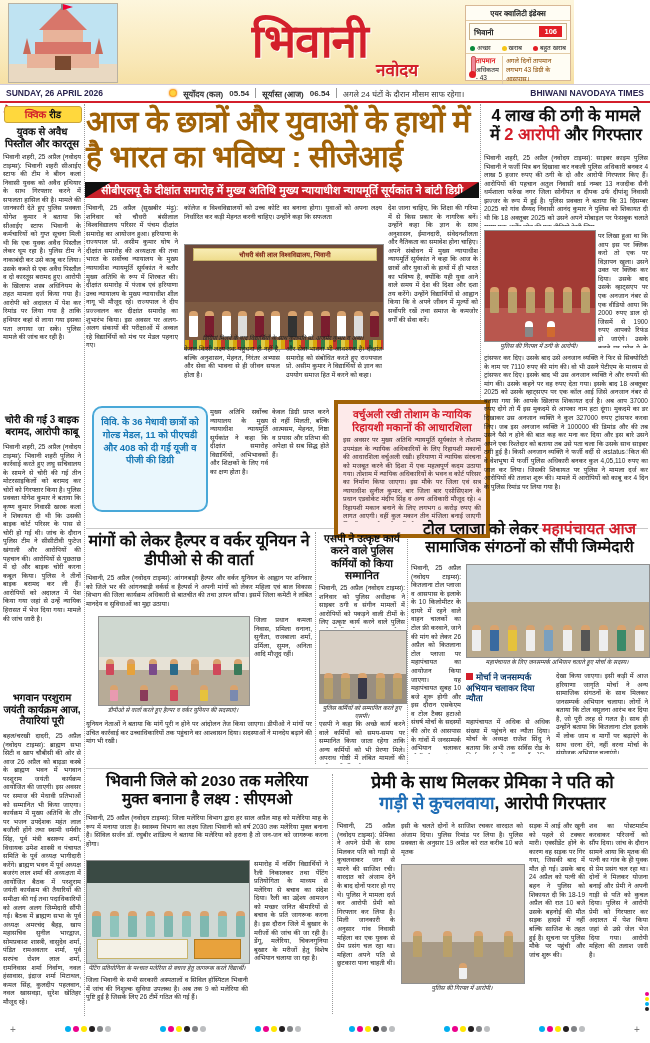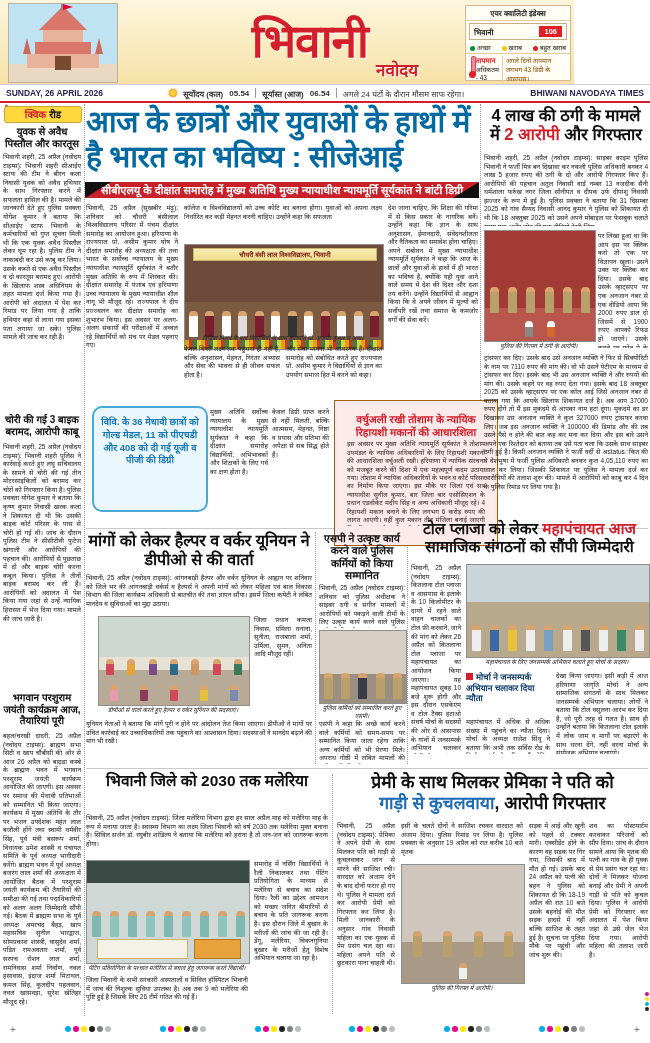--- a/index.html
+++ b/index.html
@@ -39,26 +39,26 @@
   .cap{font-size:6px;font-style:italic;color:#222;text-align:center;overflow:hidden;white-space:nowrap;}
   
   .qr-head{left:4px;top:106px;width:76px;height:15px;background:#ffd83d;border:1px solid #caa53a;border-radius:3px;text-align:center;font-size:10px;font-weight:800;line-height:15px;}
   .qr-head .r{color:#d31f2b;} .qr-head .k{color:#111;margin-left:3px;}
   .qr-tri{left:2px;top:104px;width:0;height:0;border-left:5px solid transparent;border-right:5px solid transparent;border-bottom:7px solid #d31f2b;transform:rotate(-20deg);}
   .side-title{font-size:10px;font-weight:800;text-align:center;line-height:1.15;color:#111;overflow:hidden;}
   
   .vrule{border-left:1px dotted #9a9a9a;width:0;}
   .hrule{border-top:1px solid #c9c9c9;height:0;}
   
-  .lead-h{font-size:30px;font-weight:800;line-height:1.18;color:#0369a1;letter-spacing:-0.5px;}
+  .lead-h{font-size:30px;font-weight:800;line-height:1.18;color:#a16207;letter-spacing:-0.5px;}
   .strip{background:#c9202a;color:#fff;font-weight:700;font-size:11px;text-align:center;line-height:16px;position:relative;}
   .strip:before{content:"";position:absolute;left:-1px;top:0;border-top:16px solid #111;border-right:26px solid transparent;}
   .strip:after{content:"";position:absolute;right:-1px;top:0;border-bottom:16px solid #111;border-left:26px solid transparent;}
   .bluebox{background:#eaf7fd;border:2px solid #49a8d8;border-radius:10px;color:#1778b5;font-weight:800;font-size:9.5px;line-height:1.35;text-align:center;padding:8px 4px;}
-  .pinkbox{background:#fdeaea;border:1px solid #a16207;padding:12px;}
+  .pinkbox{background:#fdeaea;border:4px solid #a16207;padding:5px;font-family:Liberation Serif, serif;}
   .pink-h{color:#d31f2b;font-weight:800;font-size:10.5px;line-height:1.2;text-align:center;}
   .pink-b{font-size:6.5px;line-height:1.3;text-align:justify;color:#3a2a2a;margin-top:2px;}
   
   .photo{border:1px solid #8f8f8f;overflow:hidden;position:relative;}
   .figrow{position:absolute;left:0;right:0;display:flex;justify-content:space-around;align-items:flex-end;}
   .fig{display:block;width:9px;height:26px;border-radius:4px 4px 1px 1px;background:linear-gradient(180deg,#d9a36e 0 5px,var(--c,#b9a06a) 5px 100%);}
   .fig.s{height:16px;width:8px;}
   .banner{position:absolute;left:4%;top:3px;width:92%;background:linear-gradient(180deg,#f8ecb4,#efdd8e);color:#7a1d12;font-weight:800;font-size:6.5px;text-align:center;padding:1px 0;border:1px solid #c9b46a;}
   .flowers{position:absolute;left:0;right:0;bottom:0;height:9px;background:repeating-linear-gradient(90deg,#e8b400 0 4px,#d23327 4px 8px,#2a8a46 8px 12px,#f0e14a 12px 16px);opacity:.85;}
   .subhead-red{font-weight:800;font-size:8.5px;line-height:1.25;color:#13406e;}
@@ -278,20 +278,21 @@
   </div>
   <div class="abs cap" style="left:55px;top:138px;width:182px;">महापंचायत के लिए जनसम्पर्क अभियान चलाते हुए मोर्चा के सदस्य।</div>
   <div class="abs subhead-red" style="left:55px;top:152px;width:84px;height:44px;overflow:hidden;">मोर्चा ने जनसम्पर्क अभियान चलाकर दिया न्यौता</div>
   <div class="abs b" style="left:145px;top:152px;width:92px;height:82px;">देखा किया जाएगा। इसी कड़ी में आज हरियाणा जागृति मोर्चा ने अन्य सामाजिक संगठनों के साथ मिलकर जनसम्पर्क अभियान चलाया। लोगों ने बताया कि टोल वसूलना आरंभ कर दिया है, जो पूरी तरह से गलत है। साथ ही उन्होंने बताया कि कितलाना टोल इलाके में लोक जाम व मार्गों पर बढ़ाएंगे के साथ धरना देंगे, नहीं वरना मोर्चा के संयोजक अभियान चलाएंगे।</div>
   <div class="abs b" style="left:55px;top:198px;width:84px;height:36px;">महापंचायत में अधिक से अधिक संख्या में पहुंचने का न्यौता दिया। मोर्चा के अध्यक्ष राजेश सिंधु ने बताया कि अभी तक सर्विस रोड के निर्माण कार्य पूरे नहीं हुए हैं, लेकिन टोल पर वाहन चालकों से वसूली जारी है। सभी सामाजिक संगठनों से महापंचायत में पहुंचकर सहयोग देने की अपील की गई है।</div>
 </div>
 
 <div class="abs" style="left:86px;top:772px;width:242px;height:244px;">
   <div class="abs h2" style="left:0;top:0;width:242px;font-size:15.5px;">
     <span>भिवानी जिले को 2030 तक मलेरिया</span><br>
+    <span>मुक्त बनाना है लक्ष्य : सीएमओ</span>
   </div>
   <div class="abs b" style="left:0;top:42px;width:242px;height:42px;">भिवानी, 25 अप्रैल (नवोदय टाइम्स): जिला मलेरिया विभाग द्वारा हर साल अप्रैल माह को मलेरिया माह के रूप में मनाया जाता है। स्वास्थ्य विभाग का लक्ष्य जिला भिवानी को वर्ष 2030 तक मलेरिया मुक्त बनाना है। सिविल सर्जन डॉ. रघुबीर शांडिल्य ने बताया कि मलेरिया को हराना है तो जन-जन को जागरूक करना होगा।</div>
   <div class="abs photo" style="left:0;top:88px;width:162px;height:102px;background:linear-gradient(180deg,#3a4a44 0 22%,#cfd8d4 22% 100%);">
     <div class="figrow" style="bottom:26px;">
       <i class="fig" style="--c:#7fb8b0"></i>
         <i class="fig" style="--c:#8fc4bc"></i>
         <i class="fig" style="--c:#7fb8b0"></i>
         <i class="fig" style="--c:#8fc4bc"></i>
         <i class="fig" style="--c:#7fb8b0"></i>
         <i class="fig" style="--c:#8fc4bc"></i>

